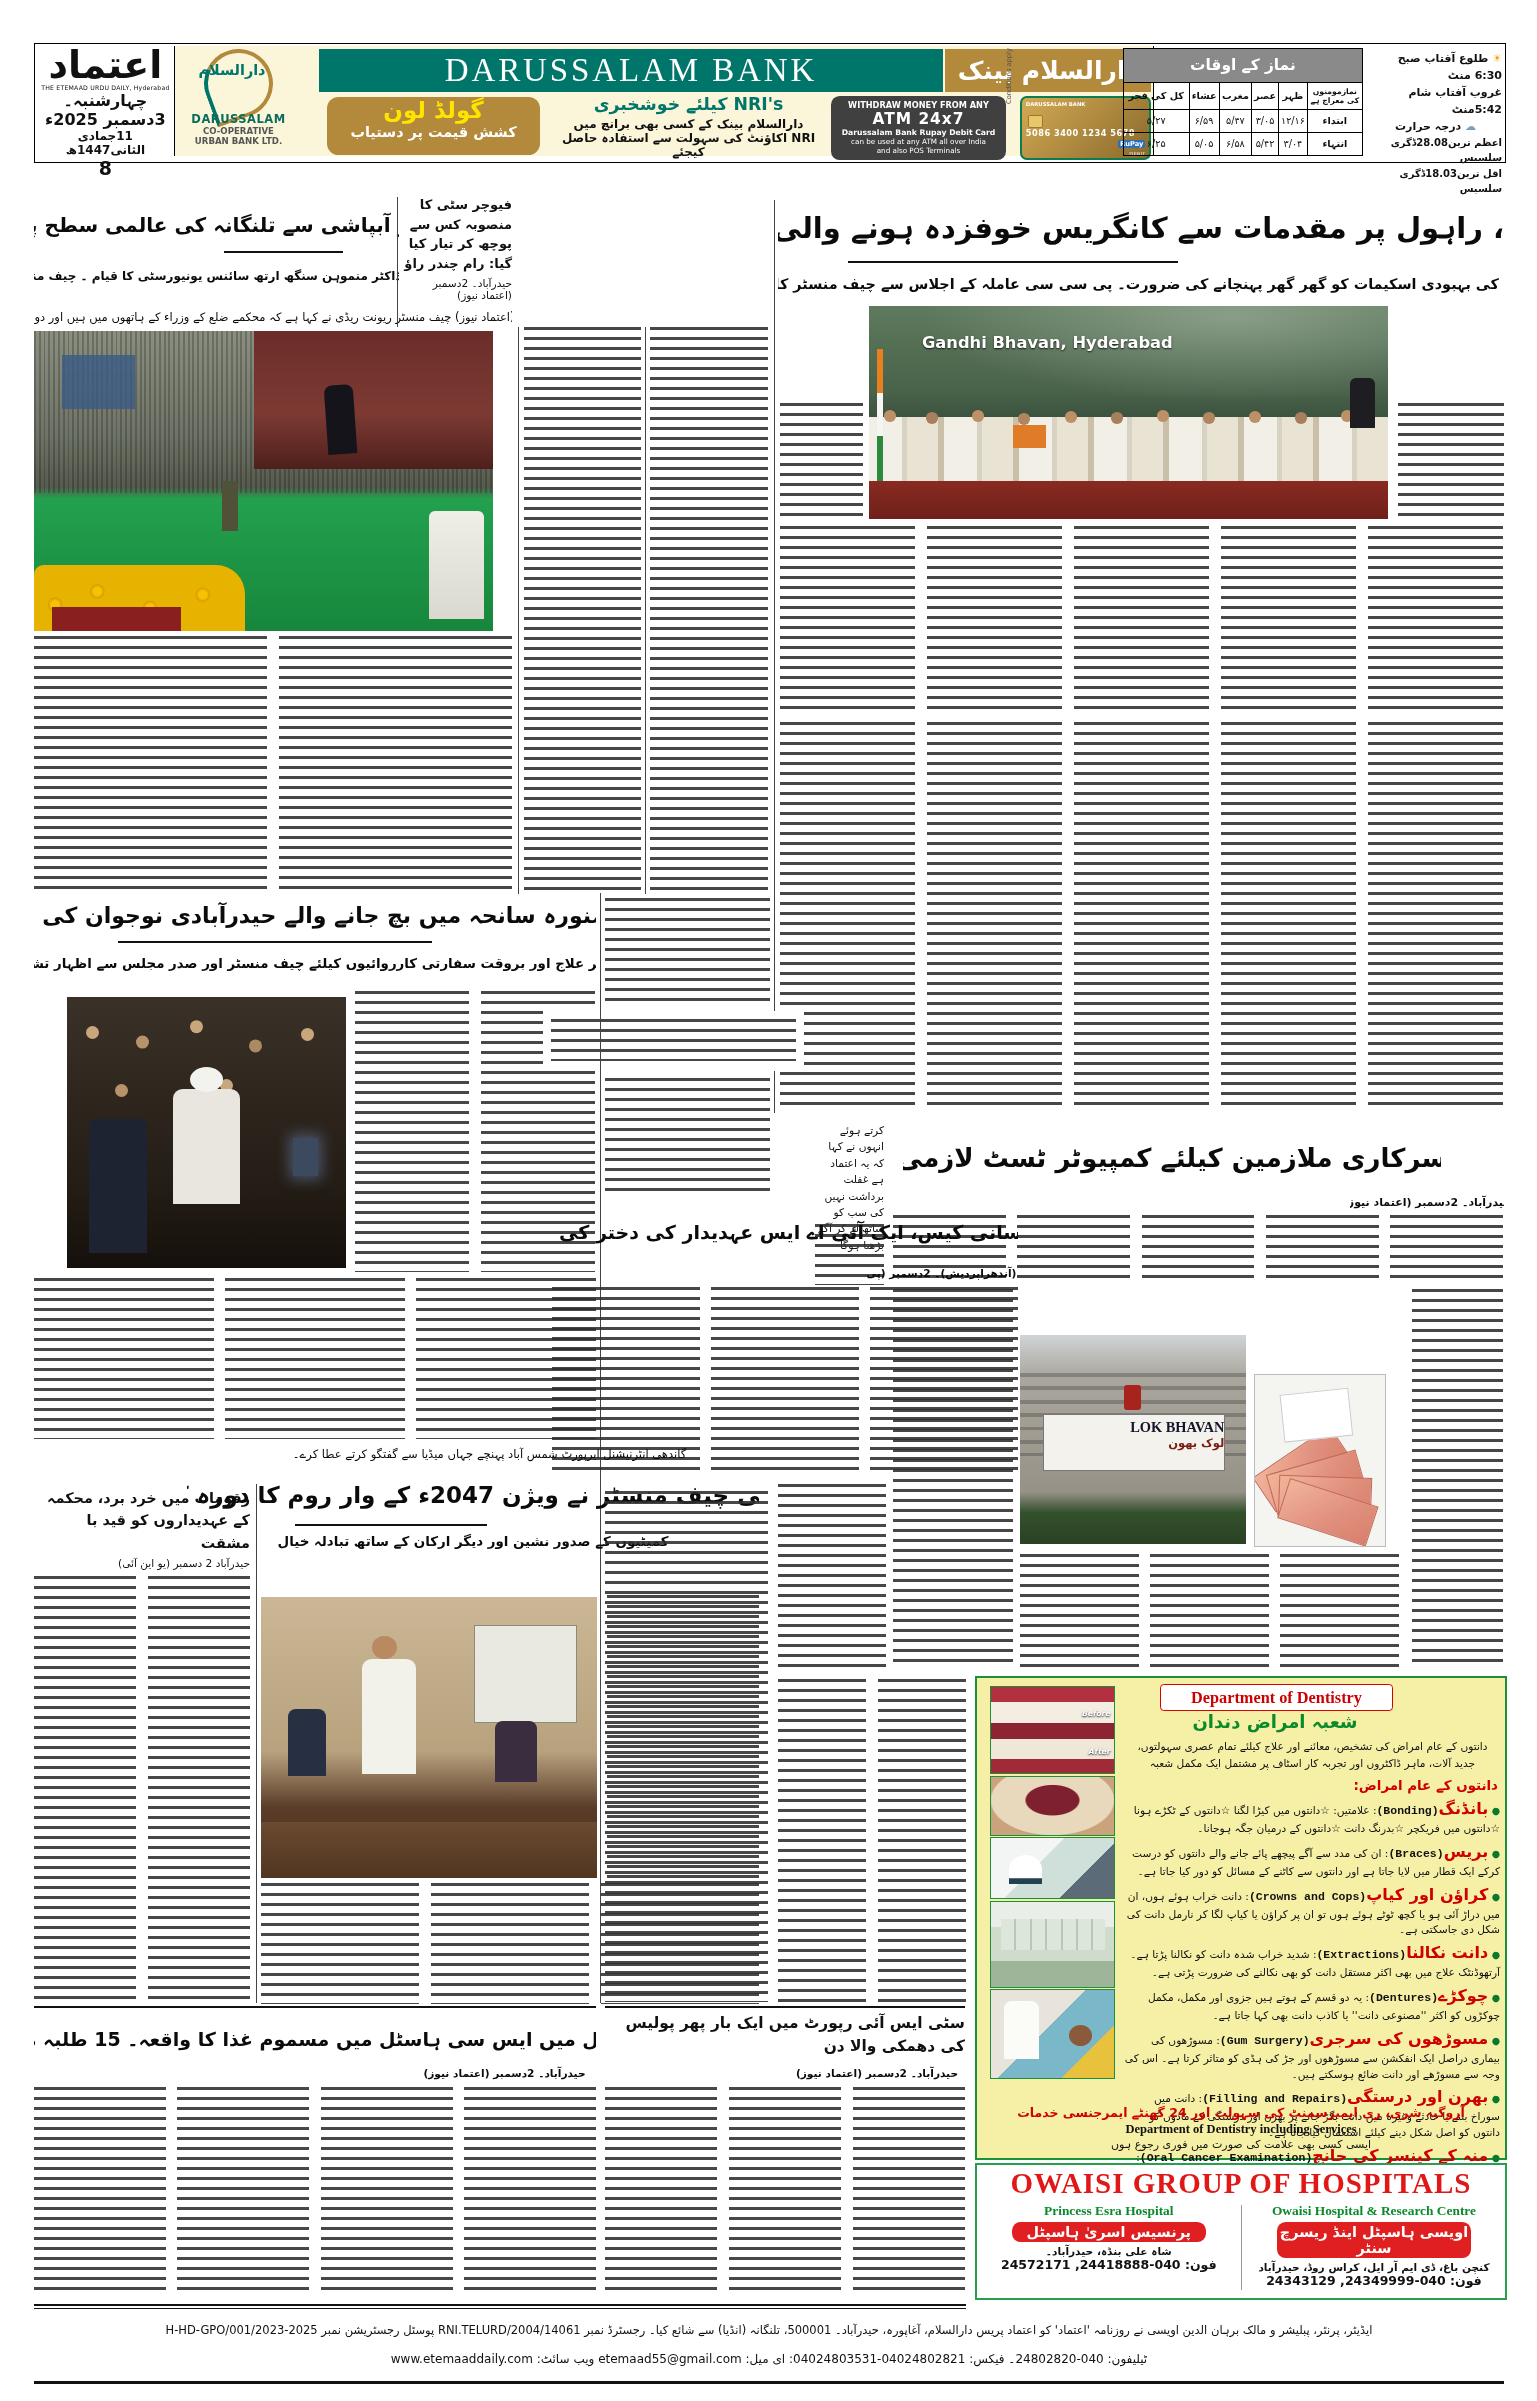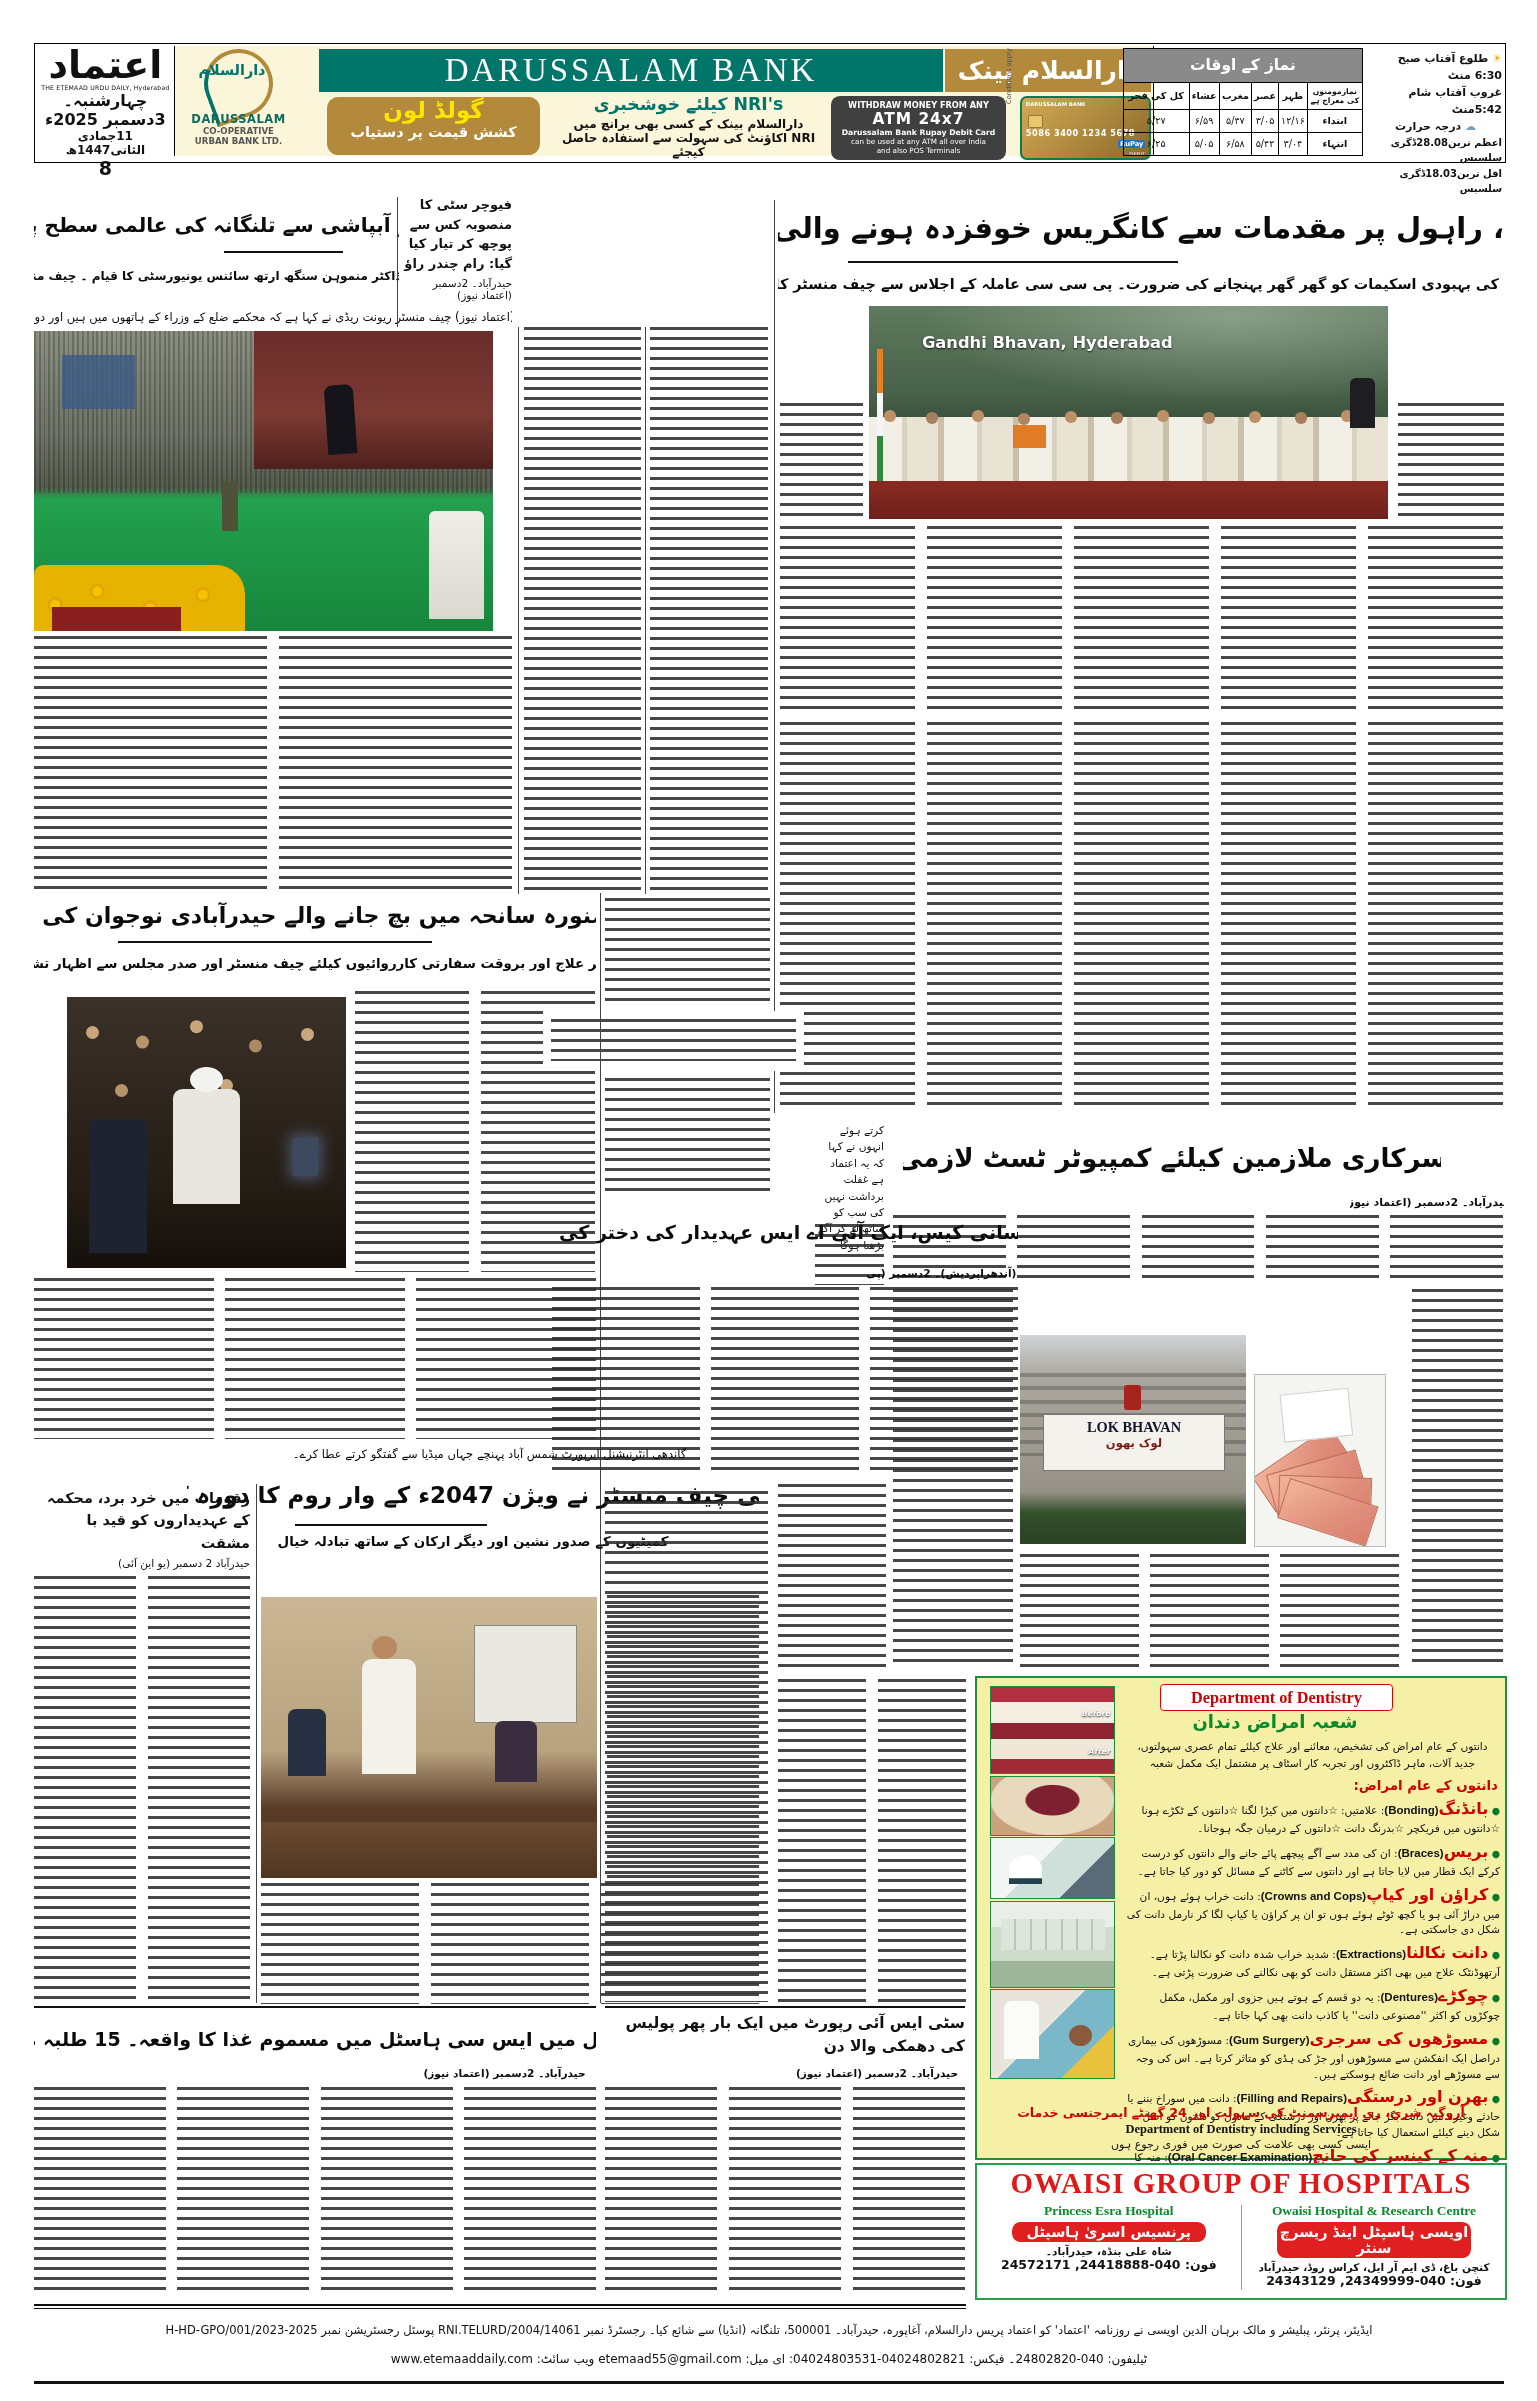--- a/index.html
+++ b/index.html
@@ -23,21 +23,21 @@
   .ptable{border-collapse:collapse;width:100%;direction:rtl;font-size:9.6px;}
   .ptable td,.ptable th{border:1px solid #000;text-align:center;padding:0;}
   .ptitle{background:#8a8a8a;color:#fff;font-weight:bold;font-size:15.4px;}
   .pinfo{font-size:11px;line-height:1.55;text-align:right;direction:rtl;font-weight:bold;}
   .photo{overflow:hidden;}
   .caption{color:#fff;font-weight:bold;text-shadow:0 1px 1.9px rgba(0,0,0,.8);}
   .dentad{background:#f6f0a6;border:2.9px solid #1b8f3c;}
   .dent-pill{background:#fff;border:1.9px solid #d00;color:#c00;font-weight:bold;text-align:center;border-radius:3.8px;}
   .ditem{font-size:10.6px;line-height:1.5;direction:rtl;text-align:right;margin-bottom:2.9px;}
   .dname{color:#cf0000;font-weight:bold;font-size:16px;}
-  .den{color:#111;font-weight:bold;font-family:Liberation Sans, sans-serif;font-size:11.5px;direction:ltr;unicode-bidi:embed;}
+  .den{color:#111;font-weight:bold;font-family:Liberation Mono, monospace;font-size:11.5px;direction:ltr;unicode-bidi:embed;}
   .bullet{color:#0a7a2a;font-size:9.6px;}
   .hospad{background:#fff;border:2.9px solid #26a04b;}
   .redpill{background:#e02020;color:#fff;font-weight:bold;border-radius:8.6px;text-align:center;}
   .greenname{color:#0a8a2a;font-weight:bold;font-family:"Liberation Serif",serif;}
   .footer-line{direction:rtl;text-align:center;font-size:11.5px;}
   .notesfan div{position:absolute;width:91px;height:40px;border:1px solid #c06a5a;background:linear-gradient(135deg,#f2b49a,#e08f7d 60%,#d97f6c);transform-origin:10% 90%;}
 </style>
 </head>
 <body>
 
@@ -256,21 +256,21 @@
   <div class="abs cols" style="left:893px;top:1215px;width:610px;height:69px;">
       <div class="fcol"></div>
       <div class="fcol"></div>
       <div class="fcol"></div>
       <div class="fcol"></div>
       <div class="fcol"></div>
     </div>
 
   <div class="abs photo" style="left:1020px;top:1335px;width:226px;height:209px;background:linear-gradient(180deg,#cfd4d6 0%,#aaa69d 20%,#979287 75%,#33502c 85%,#2a4124 100%);">
     <div class="abs" style="left:0;top:18%;width:100%;height:40%;background:repeating-linear-gradient(180deg,rgba(60,60,60,.35) 0 3.8px,transparent 3.8px 13.4px);"></div>
-    <div class="abs" style="left:10%;top:38%;width:80%;height:26%;background:#f4f2ec;border:1px solid #777;text-align:center;">
+    <div class="abs" style="left:10%;top:38%;width:80%;height:26%;background:#f4f2ec;border:1px solid #777;text-align:right;">
       <div style="font-size:14.4px;font-weight:bold;font-family:'Liberation Serif',serif;color:#15142a;margin-top:3.8px;">LOK BHAVAN</div>
       <div style="font-size:11.5px;font-weight:bold;color:#7a1d12;direction:rtl;">لوک بھون</div>
     </div>
     <div class="abs" style="left:46%;top:24%;width:17.3px;height:25px;background:#a8231d;border-radius:2.9px;"></div>
   </div>
 
   <div class="abs photo notesfan" style="left:1254px;top:1374px;width:130px;height:171px;background:#f4f4f0;border:1px solid #bbb;">
     <div style="left:17.3px;top:91px;transform:rotate(-34deg);"></div>
     <div style="left:21px;top:96px;transform:rotate(-16deg);"></div>
     <div style="left:23px;top:100px;transform:rotate(2deg);"></div>

